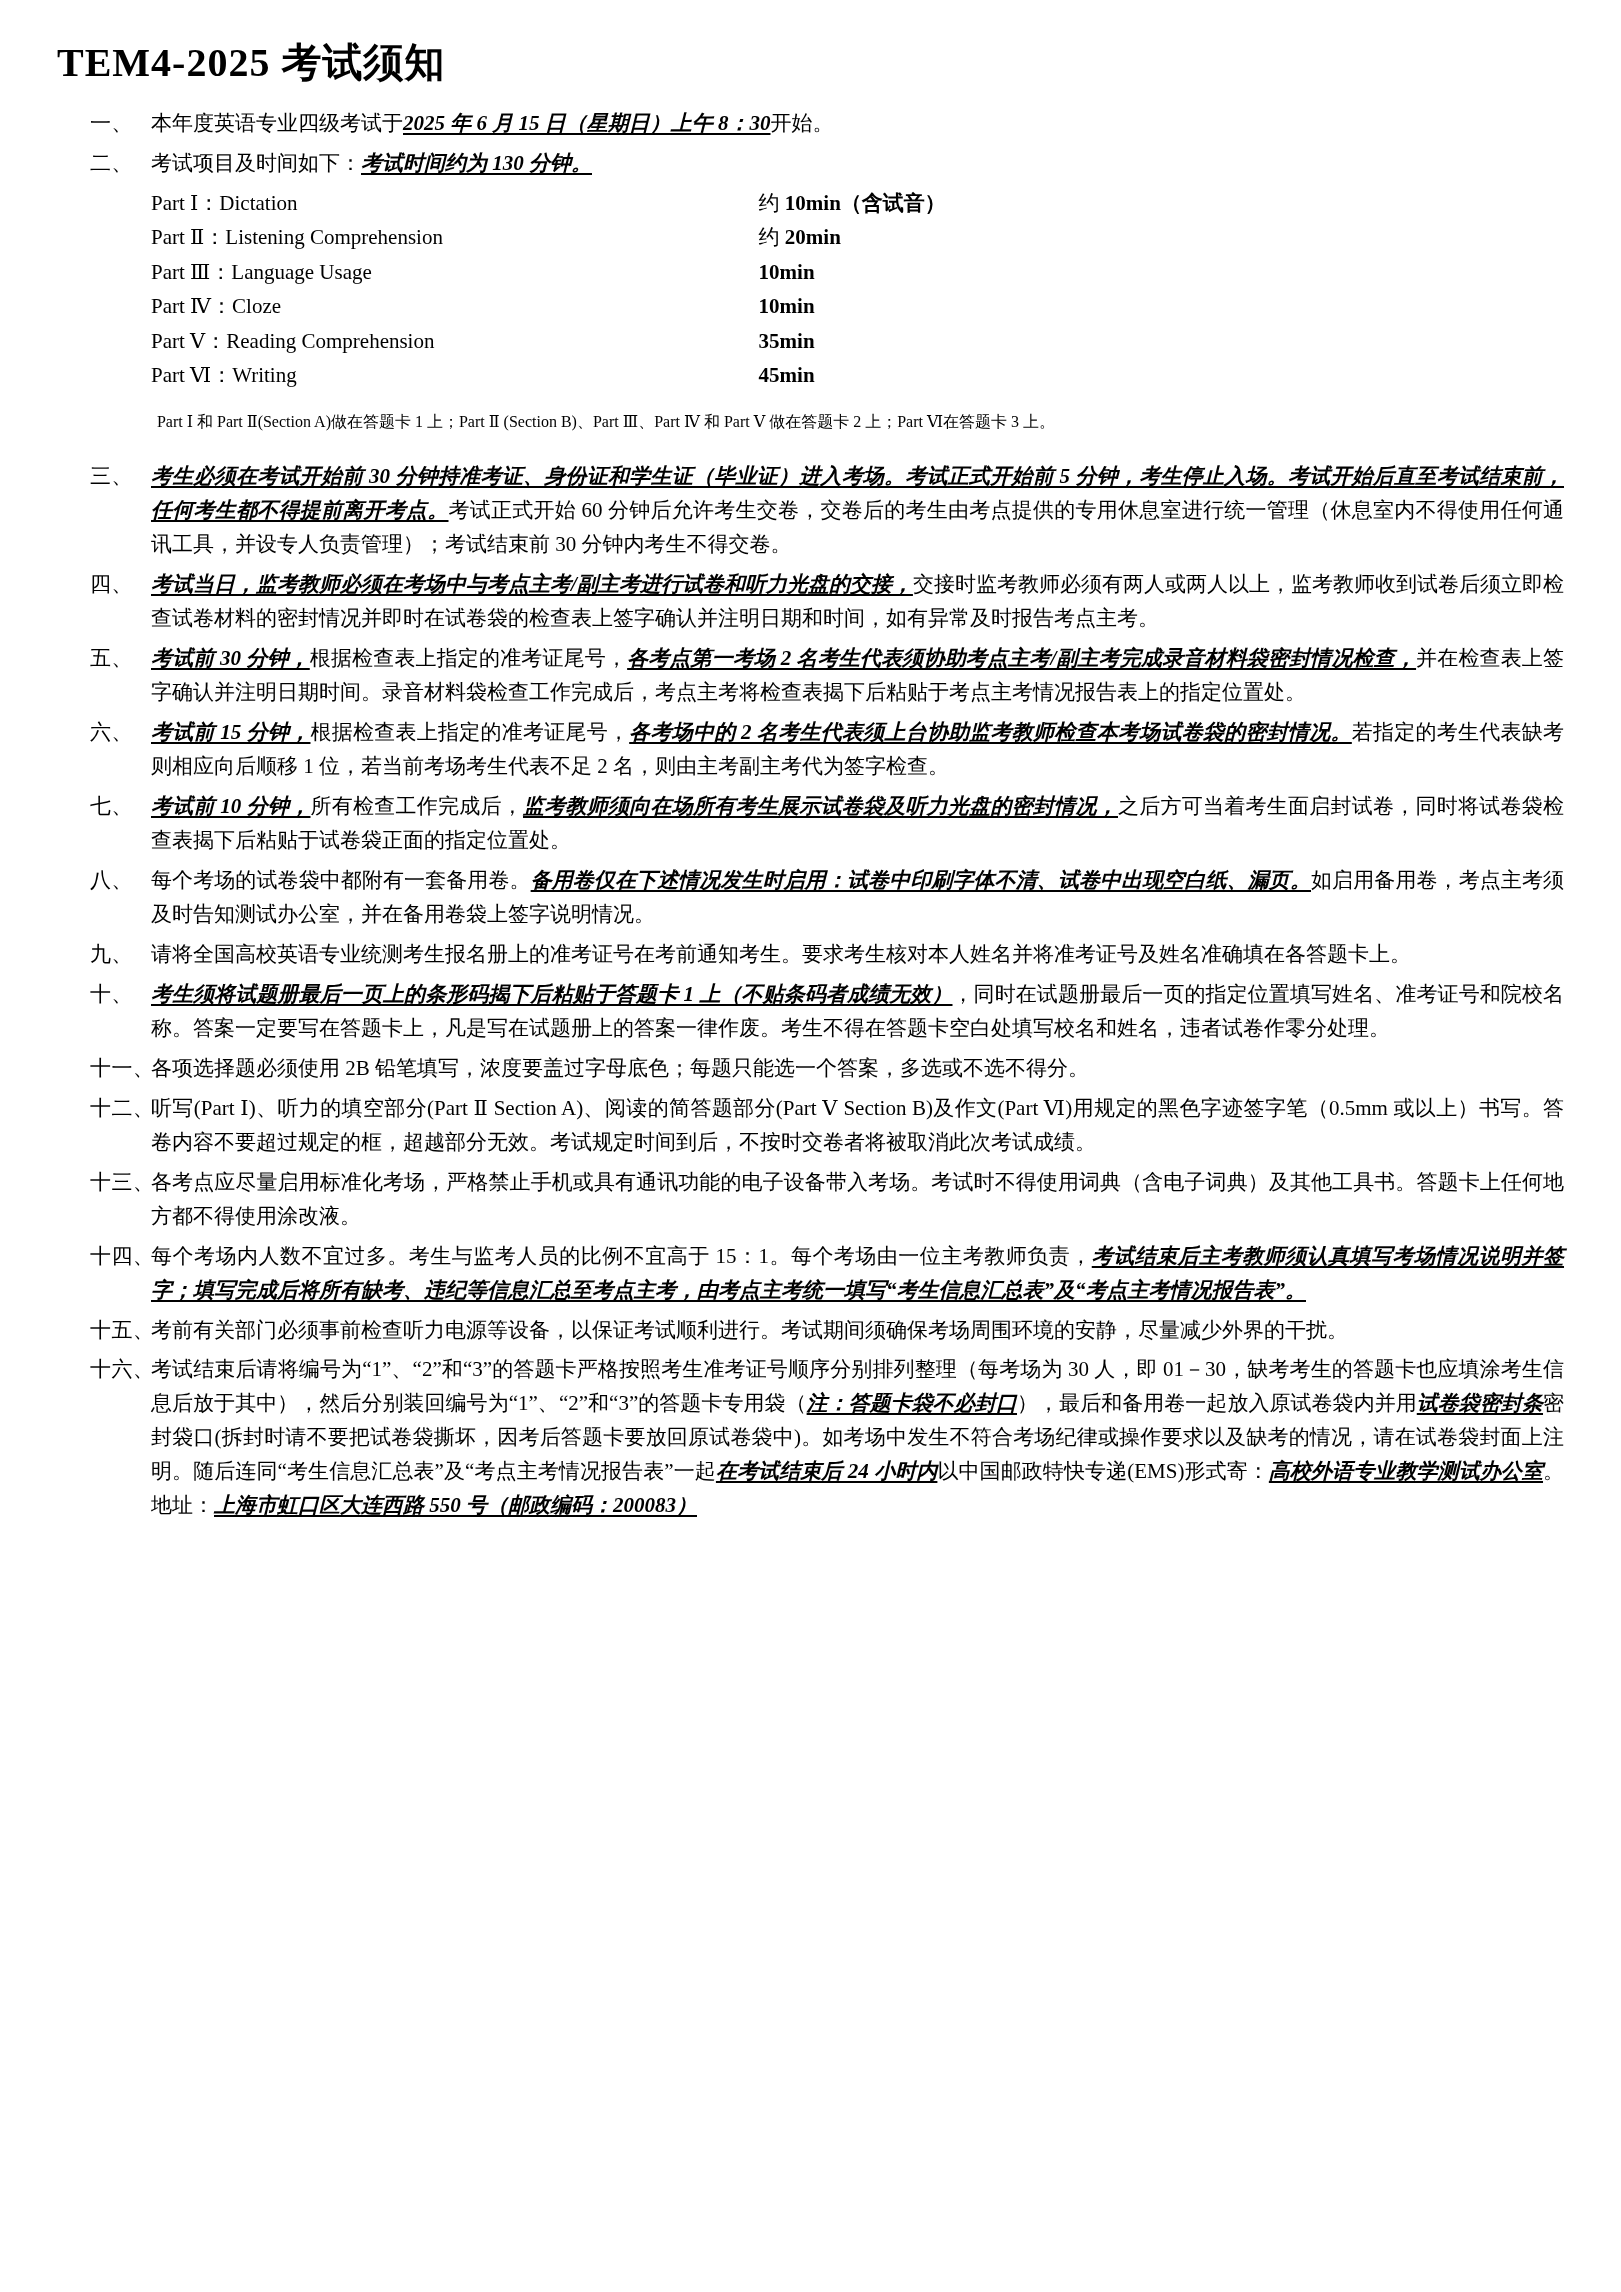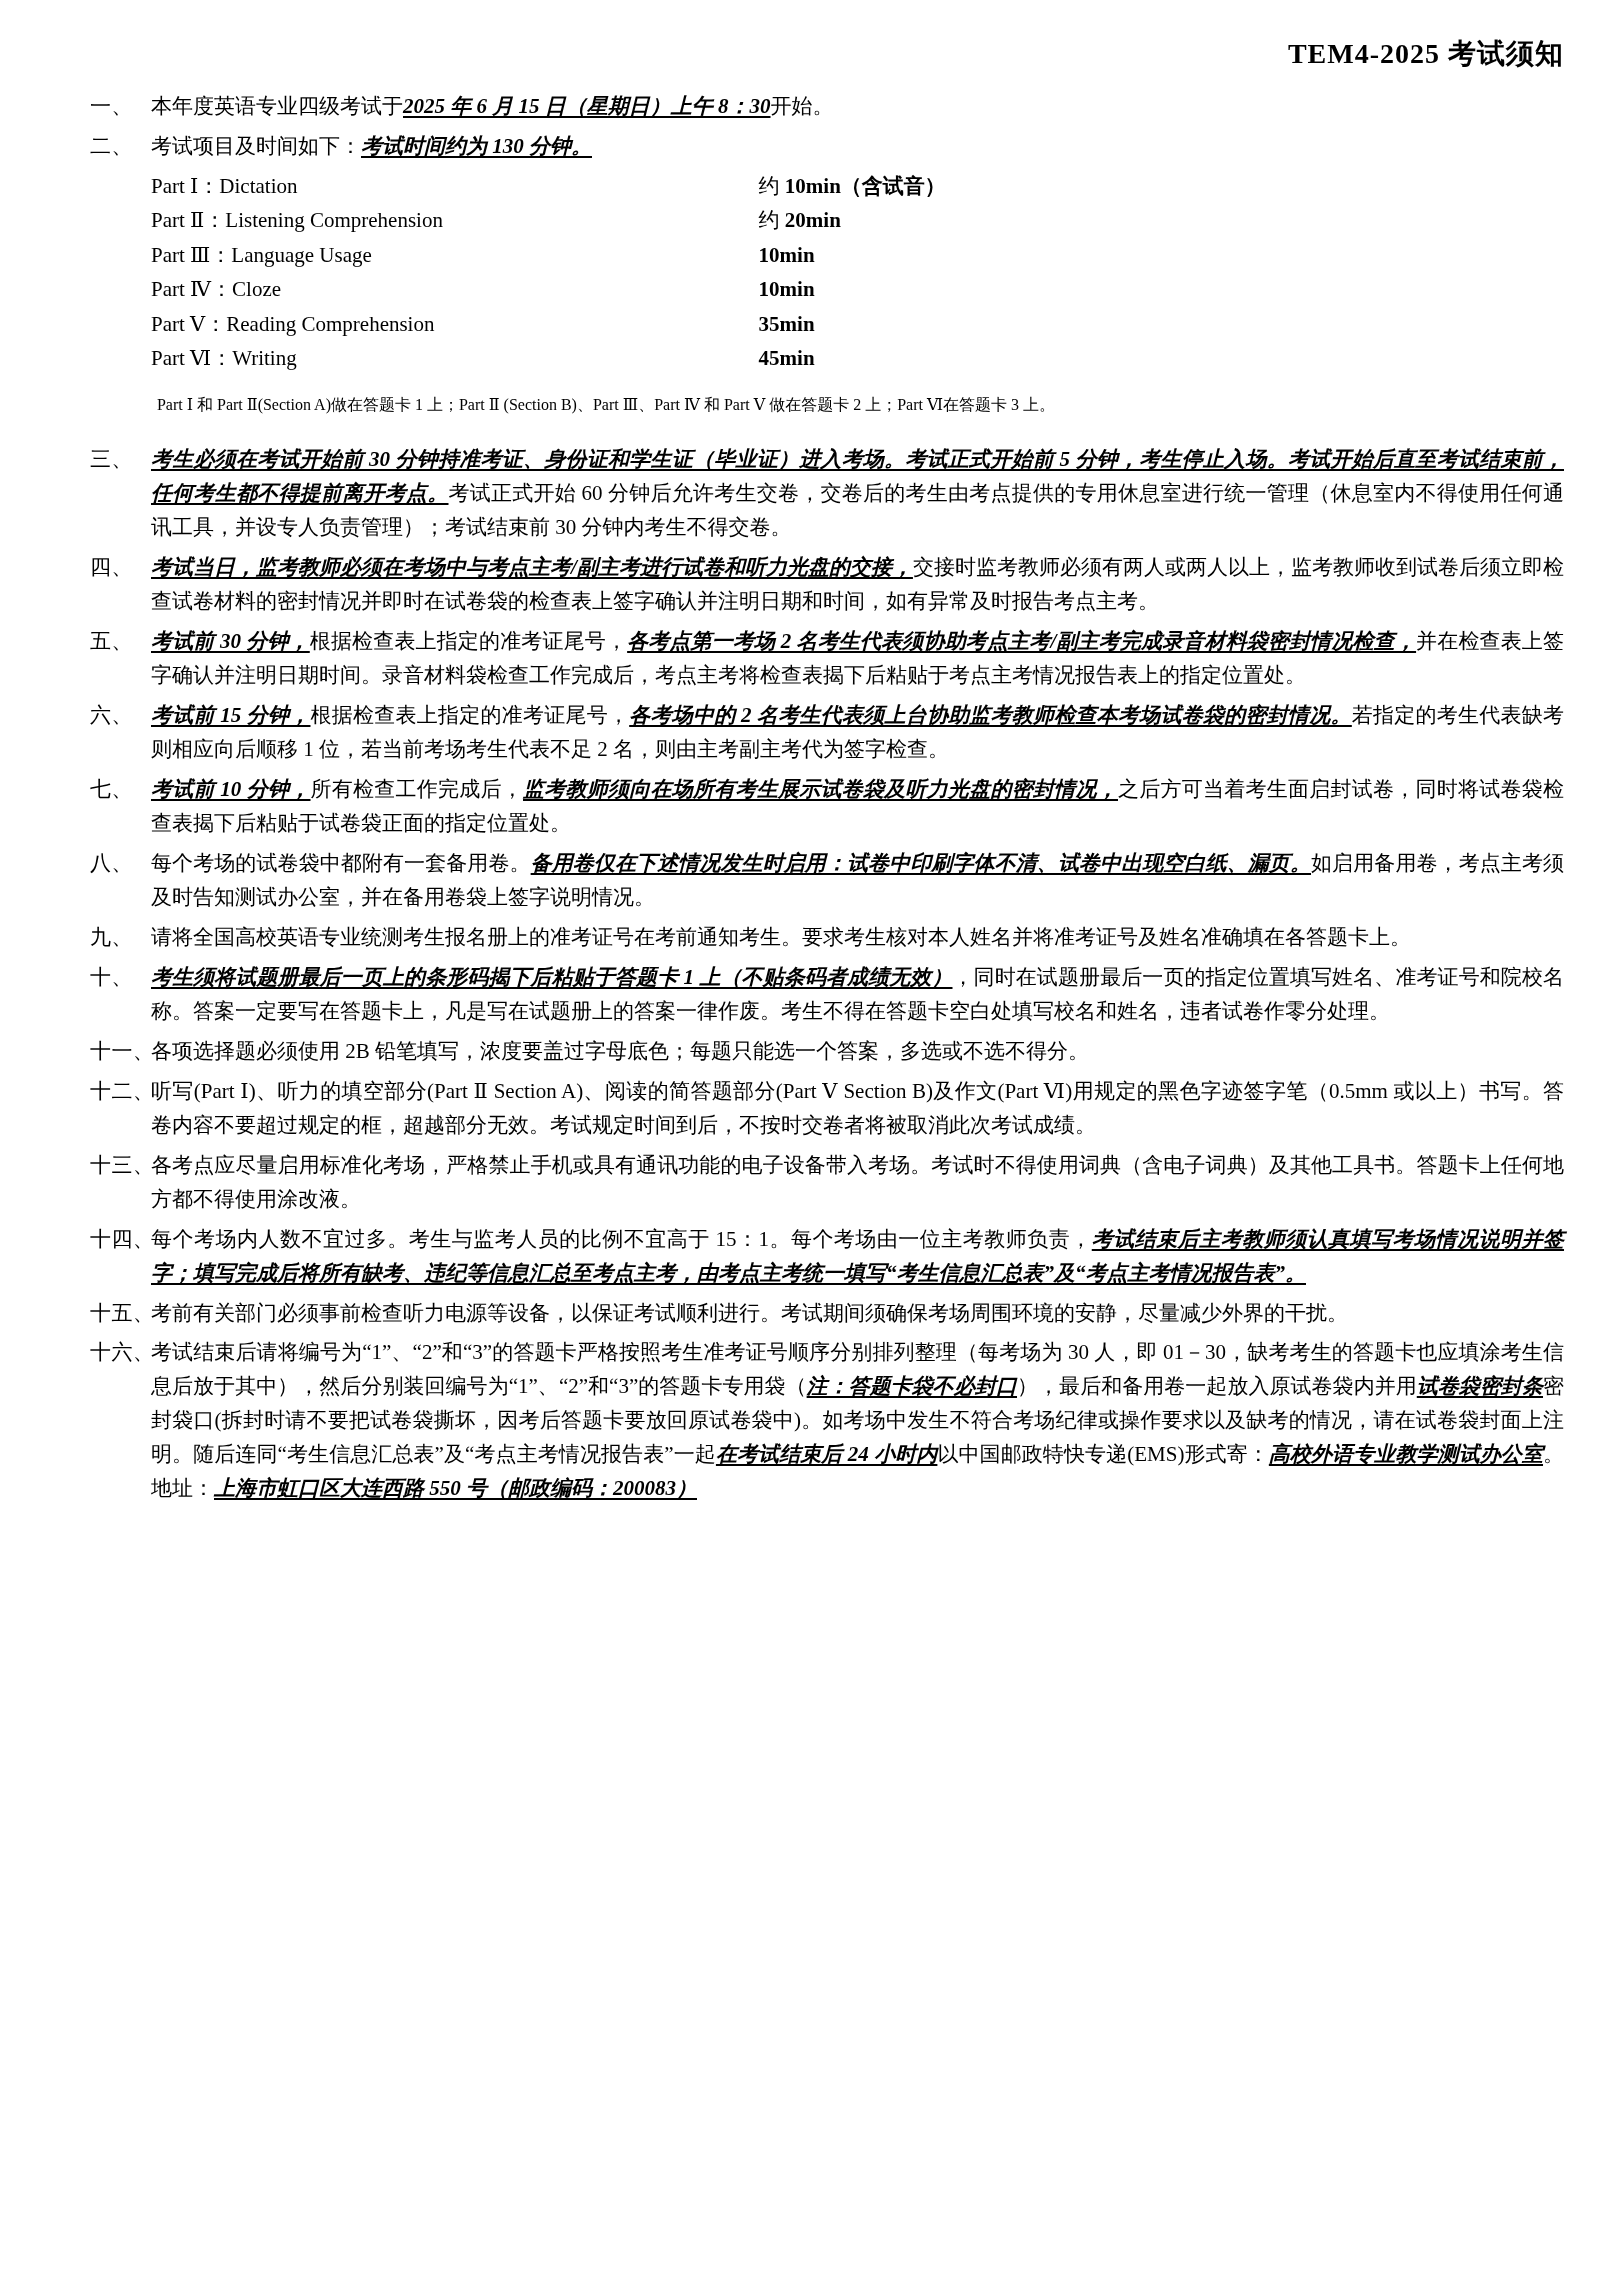--- a/index.html
+++ b/index.html
@@ -12,22 +12,22 @@
     min-height: 2293px;
     font-family: "Liberation Serif", "DejaVu Serif", serif;
     color: #000000;
   }
   .page {
     width: 1621px;
     box-sizing: border-box;
     padding: 27.4px 57px 29px 57px;
   }
   .doc-title {
-    text-align: right;
-    font-size: 28px;
+    text-align: left;
+    font-size: 40px;
     font-weight: bold;
     letter-spacing: 1px;
     margin: 7.8px 0 15.7px 0;
     font-family: "Liberation Serif", "DejaVu Serif", serif;
   }
   .item {
     display: flex;
     align-items: flex-start;
     margin-bottom: 5.9px;
   }

